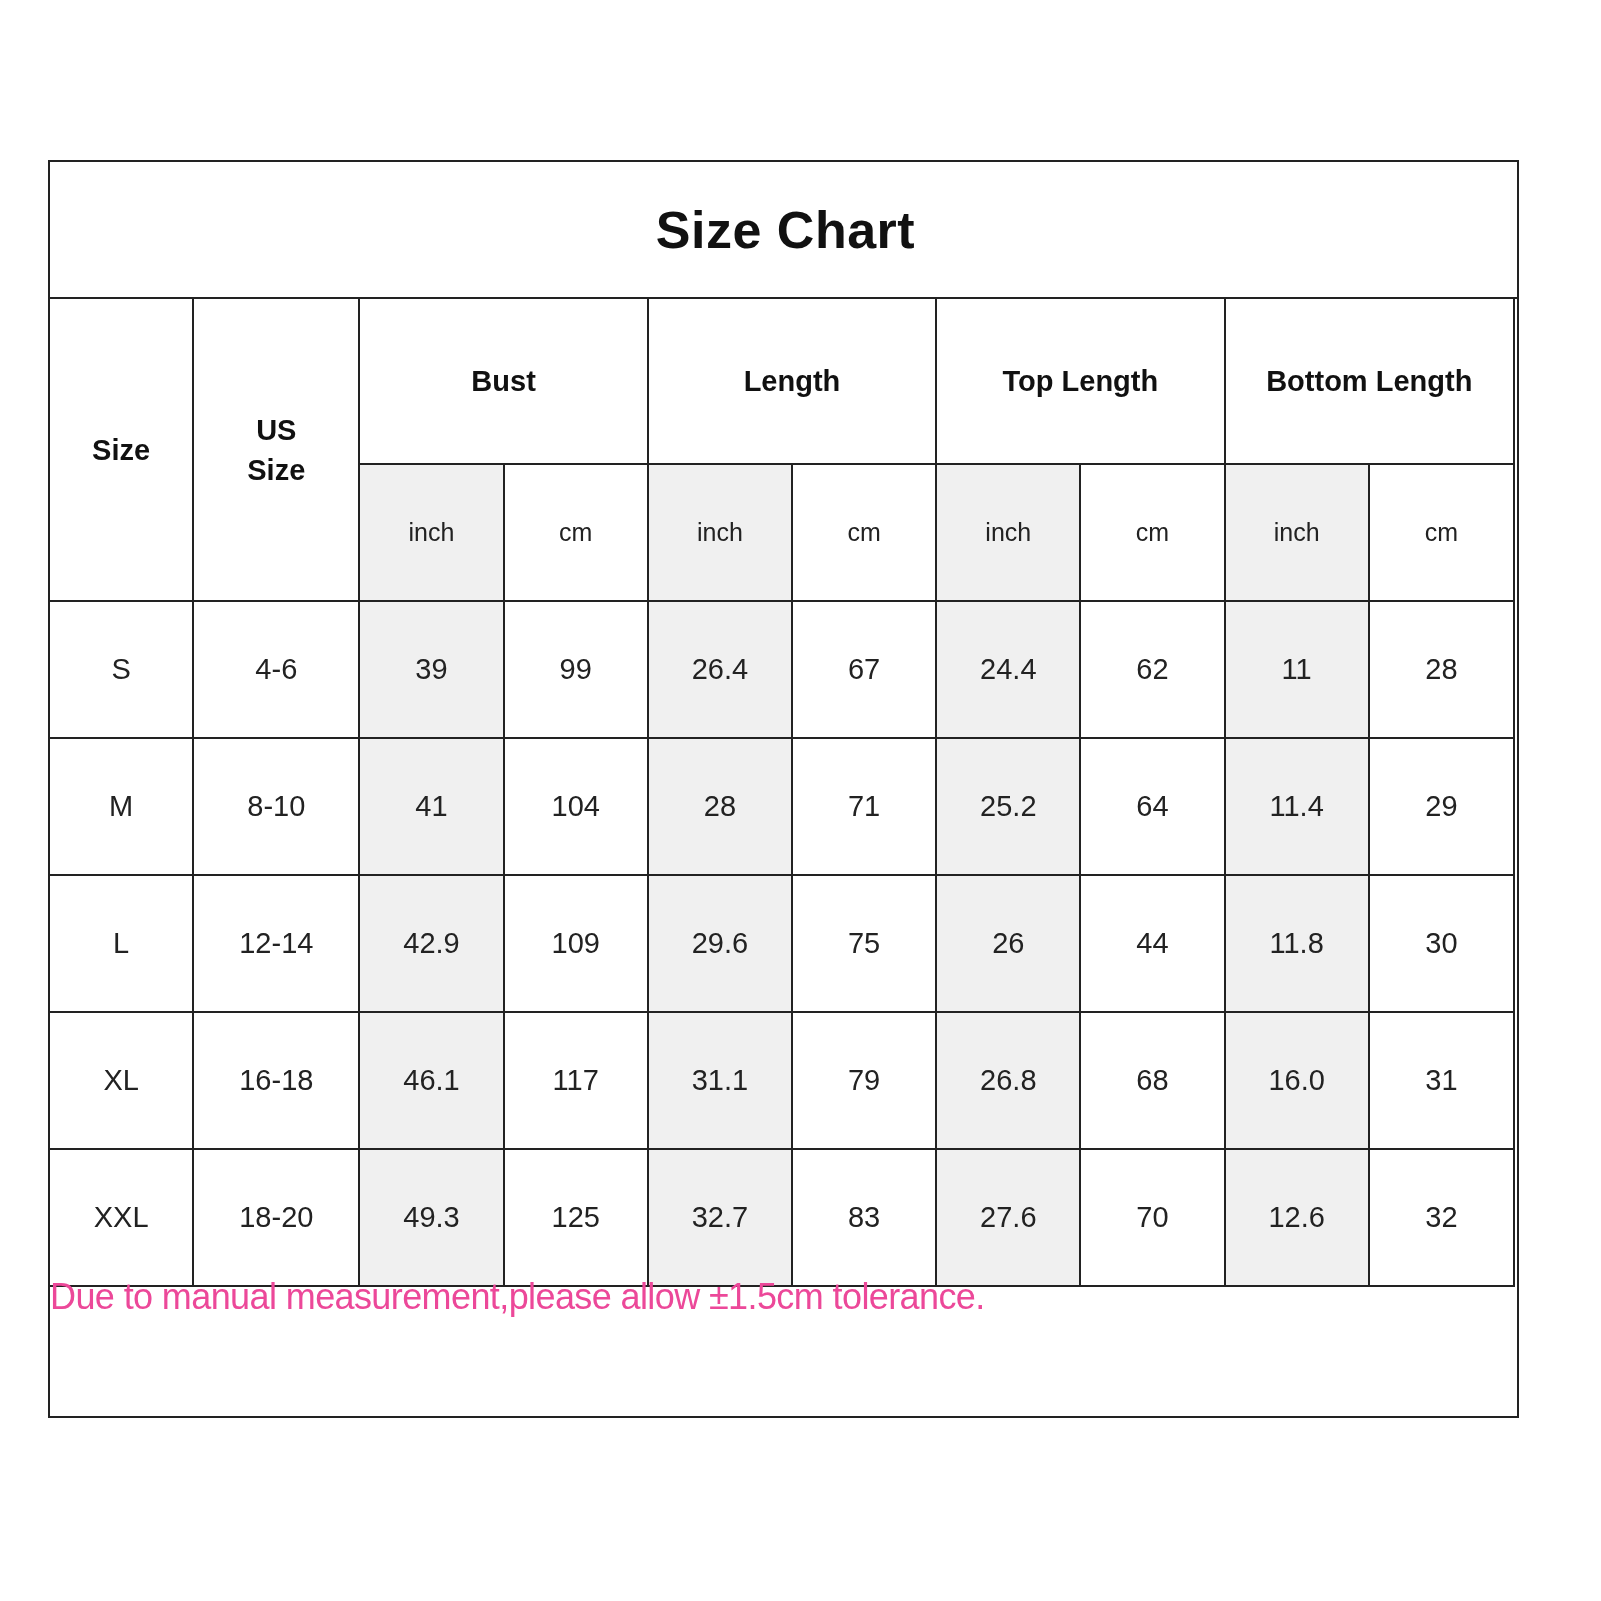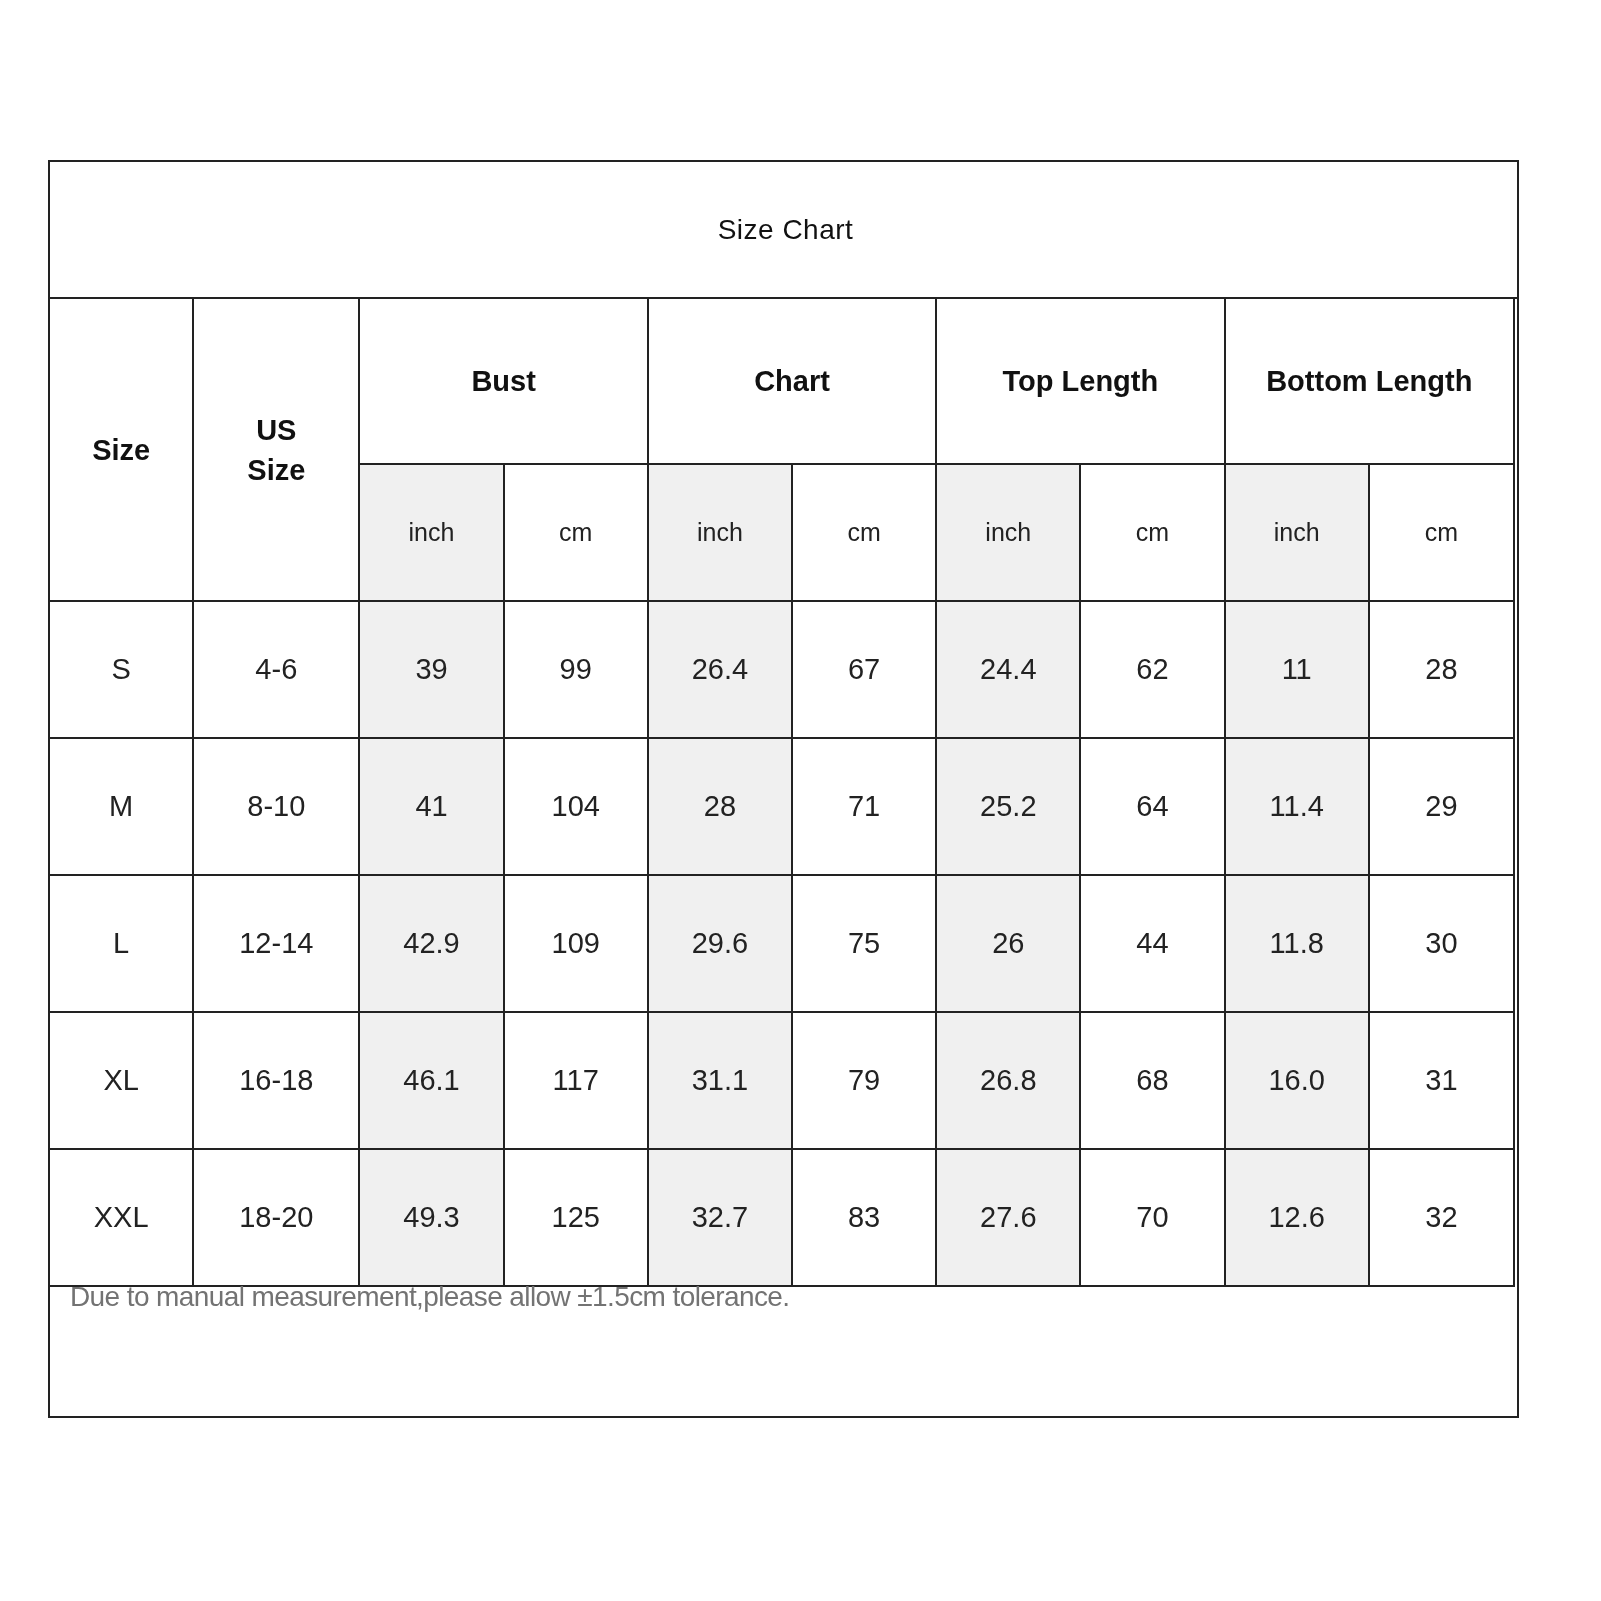--- a/index.html
+++ b/index.html
@@ -29,22 +29,22 @@
     left: 0; top: 0;
     width: 100%;
     height: 137px;
     display: flex;
     align-items: center;
     justify-content: center;
     border-bottom: 2px solid #222222;
     box-sizing: border-box;
   }
   .title-text {
-    font-weight: normal;
-    font-size: 28px;
+    font-weight: bold;
+    font-size: 52px;
     letter-spacing: 0.5px;
     margin-left: 4px;
   }
   table.size-table {
     position: absolute;
     left: -2px;
     top: 135px;
     border-collapse: collapse;
     table-layout: fixed;
   }
@@ -72,26 +72,26 @@
     color: #222222;
   }
   td.cell {
     height: 137px;
     font-size: 29px;
     color: #222222;
   }
   .shade { background: #f0f0f0; }
   .notes {
     position: absolute;
-    left: 20px;
+    left: 0;
     top: 1116px;
     width: 1450px;
-    font-size: 28px;
+    font-size: 36px;
     line-height: 38.5px;
-    color: #737373;
+    color: #ec4899;
     letter-spacing: -0.6px;
   }
   .notes div { white-space: nowrap; }
 </style>
 </head>
 <body>
 
 <div class="chart-frame">
 
   <div class="title-row">
@@ -112,21 +112,21 @@
         <col style="width:146px">
     </colgroup>
     <thead>
       <tr>
         <th class="rowspan-head" rowspan="2">Size</th>
         <th class="rowspan-head" rowspan="2">
           <div>US</div>
           <div>Size</div>
         </th>
         <th class="group-head" colspan="2">Bust</th>
-        <th class="group-head" colspan="2">Chart</th>
+        <th class="group-head" colspan="2">Length</th>
         <th class="group-head" colspan="2">Top Length</th>
         <th class="group-head" colspan="2">Bottom Length</th>
       </tr>
       <tr>
         <th class="unit-head shade">inch</th>
         <th class="unit-head">cm</th>
         <th class="unit-head shade">inch</th>
         <th class="unit-head">cm</th>
         <th class="unit-head shade">inch</th>
         <th class="unit-head">cm</th>

